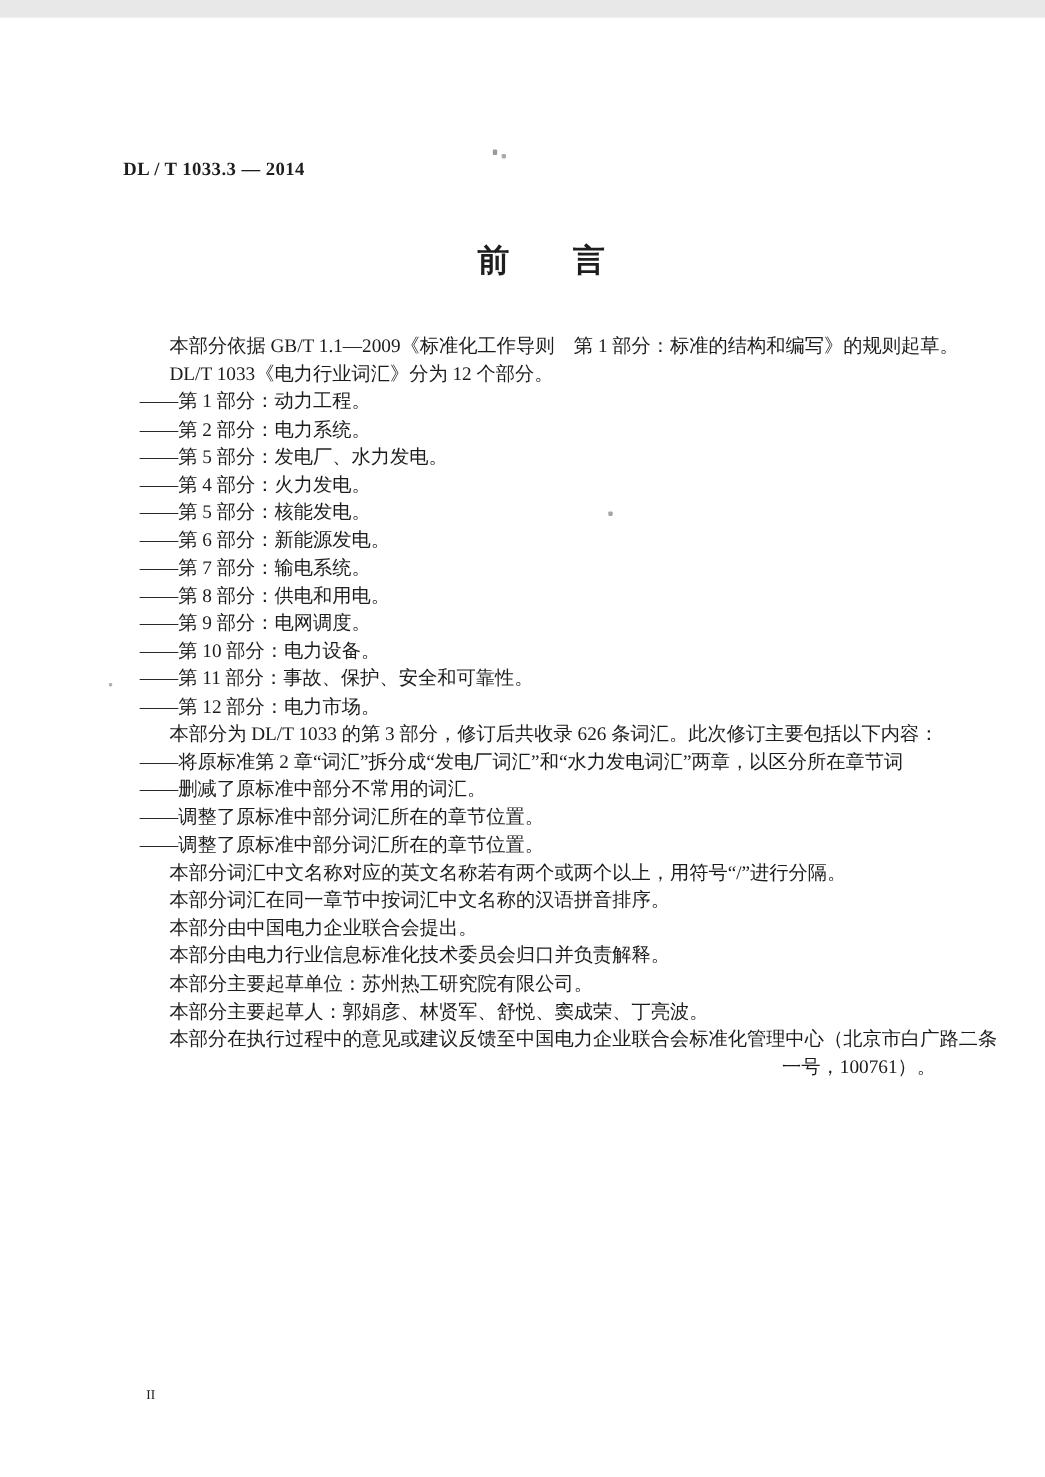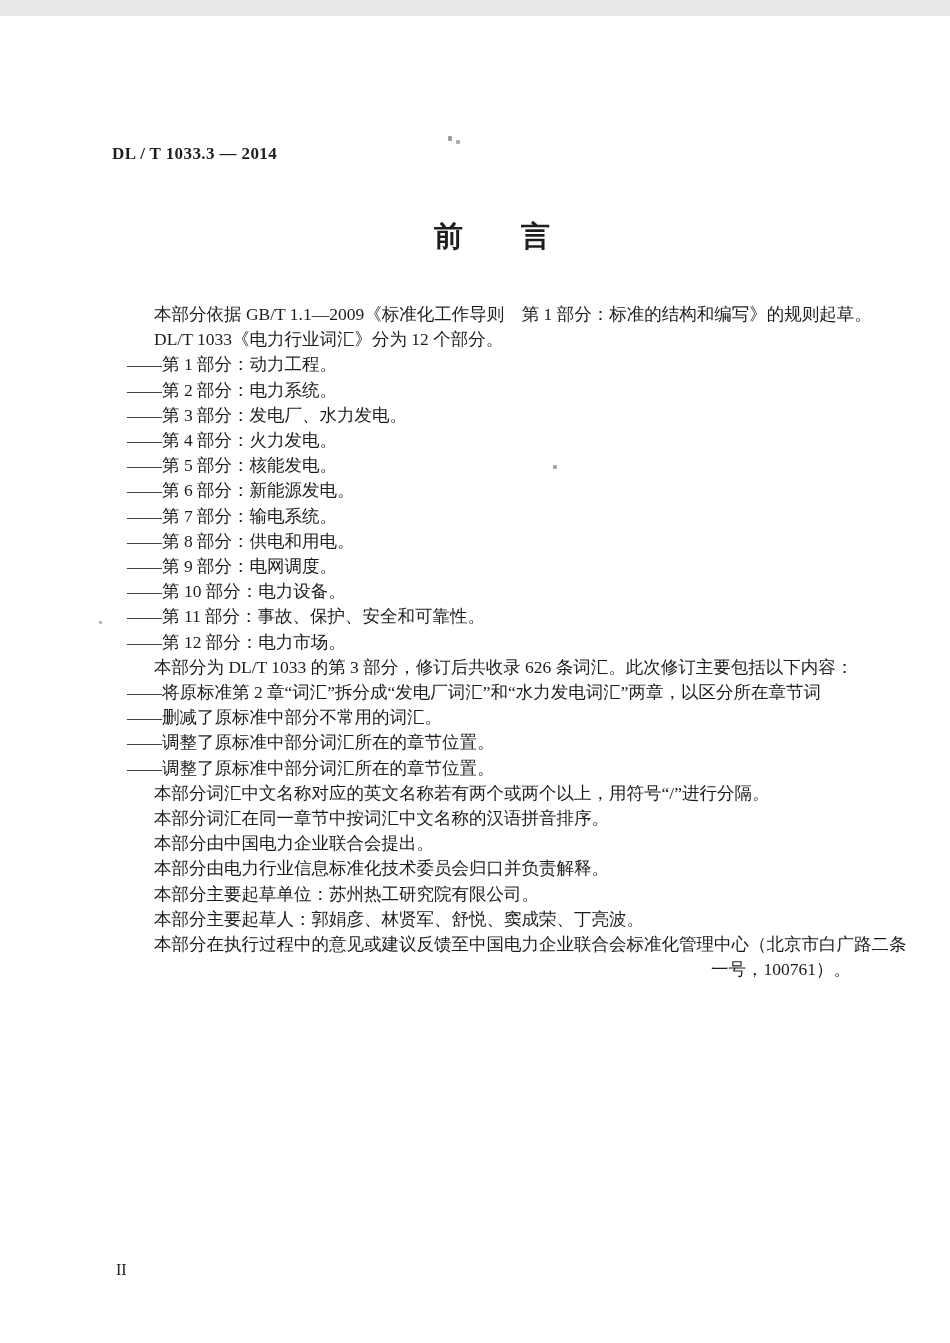--- a/index.html
+++ b/index.html
@@ -51,23 +51,23 @@
   }
   .line {
     white-space: nowrap;
   }
   .t-p    { text-indent: 27px; }
   .t-dash { text-indent: 0; }
   .t-cont { padding-left: 40px; }
   .t-flush{ text-indent: 0; text-align: right; }
   .page-number {
     position: absolute;
-    left: 116px;
+    left: 133px;
     top: 1245px;
-    font-size: 16px;
+    font-size: 12px;
     font-family: "Liberation Serif", "DejaVu Serif", serif;
     color: #222;
   }
   .speck {
     position: absolute;
     background: #9a9a9a;
     border-radius: 1px;
   }
   .speck-a { left: 448px; top: 120px; width: 4px; height: 5px; }
   .speck-b { left: 456px; top: 124px; width: 4px; height: 4px; background:#ababab; }
@@ -81,21 +81,21 @@
 
   <div class="doc-header">DL / T 1033.3 — 2014</div>
 
   <div class="doc-title">前　　言</div>
 
   <div class="foreword-body">
       <div class="line t-p">本部分依据 GB/T 1.1—2009《标准化工作导则　第 1 部分：标准的结构和编写》的规则起草。</div>
       <div class="line t-p">DL/T 1033《电力行业词汇》分为 12 个部分。</div>
       <div class="line t-dash">——第 1 部分：动力工程。</div>
       <div class="line t-dash">——第 2 部分：电力系统。</div>
-      <div class="line t-dash">——第 3 部分：发电厂、水力发电。</div>
+      <div class="line t-dash">——第 5 部分：发电厂、水力发电。</div>
       <div class="line t-dash">——第 4 部分：火力发电。</div>
       <div class="line t-dash">——第 5 部分：核能发电。</div>
       <div class="line t-dash">——第 6 部分：新能源发电。</div>
       <div class="line t-dash">——第 7 部分：输电系统。</div>
       <div class="line t-dash">——第 8 部分：供电和用电。</div>
       <div class="line t-dash">——第 9 部分：电网调度。</div>
       <div class="line t-dash">——第 10 部分：电力设备。</div>
       <div class="line t-dash">——第 11 部分：事故、保护、安全和可靠性。</div>
       <div class="line t-dash">——第 12 部分：电力市场。</div>
       <div class="line t-p">本部分为 DL/T 1033 的第 3 部分，修订后共收录 626 条词汇。此次修订主要包括以下内容：</div>

